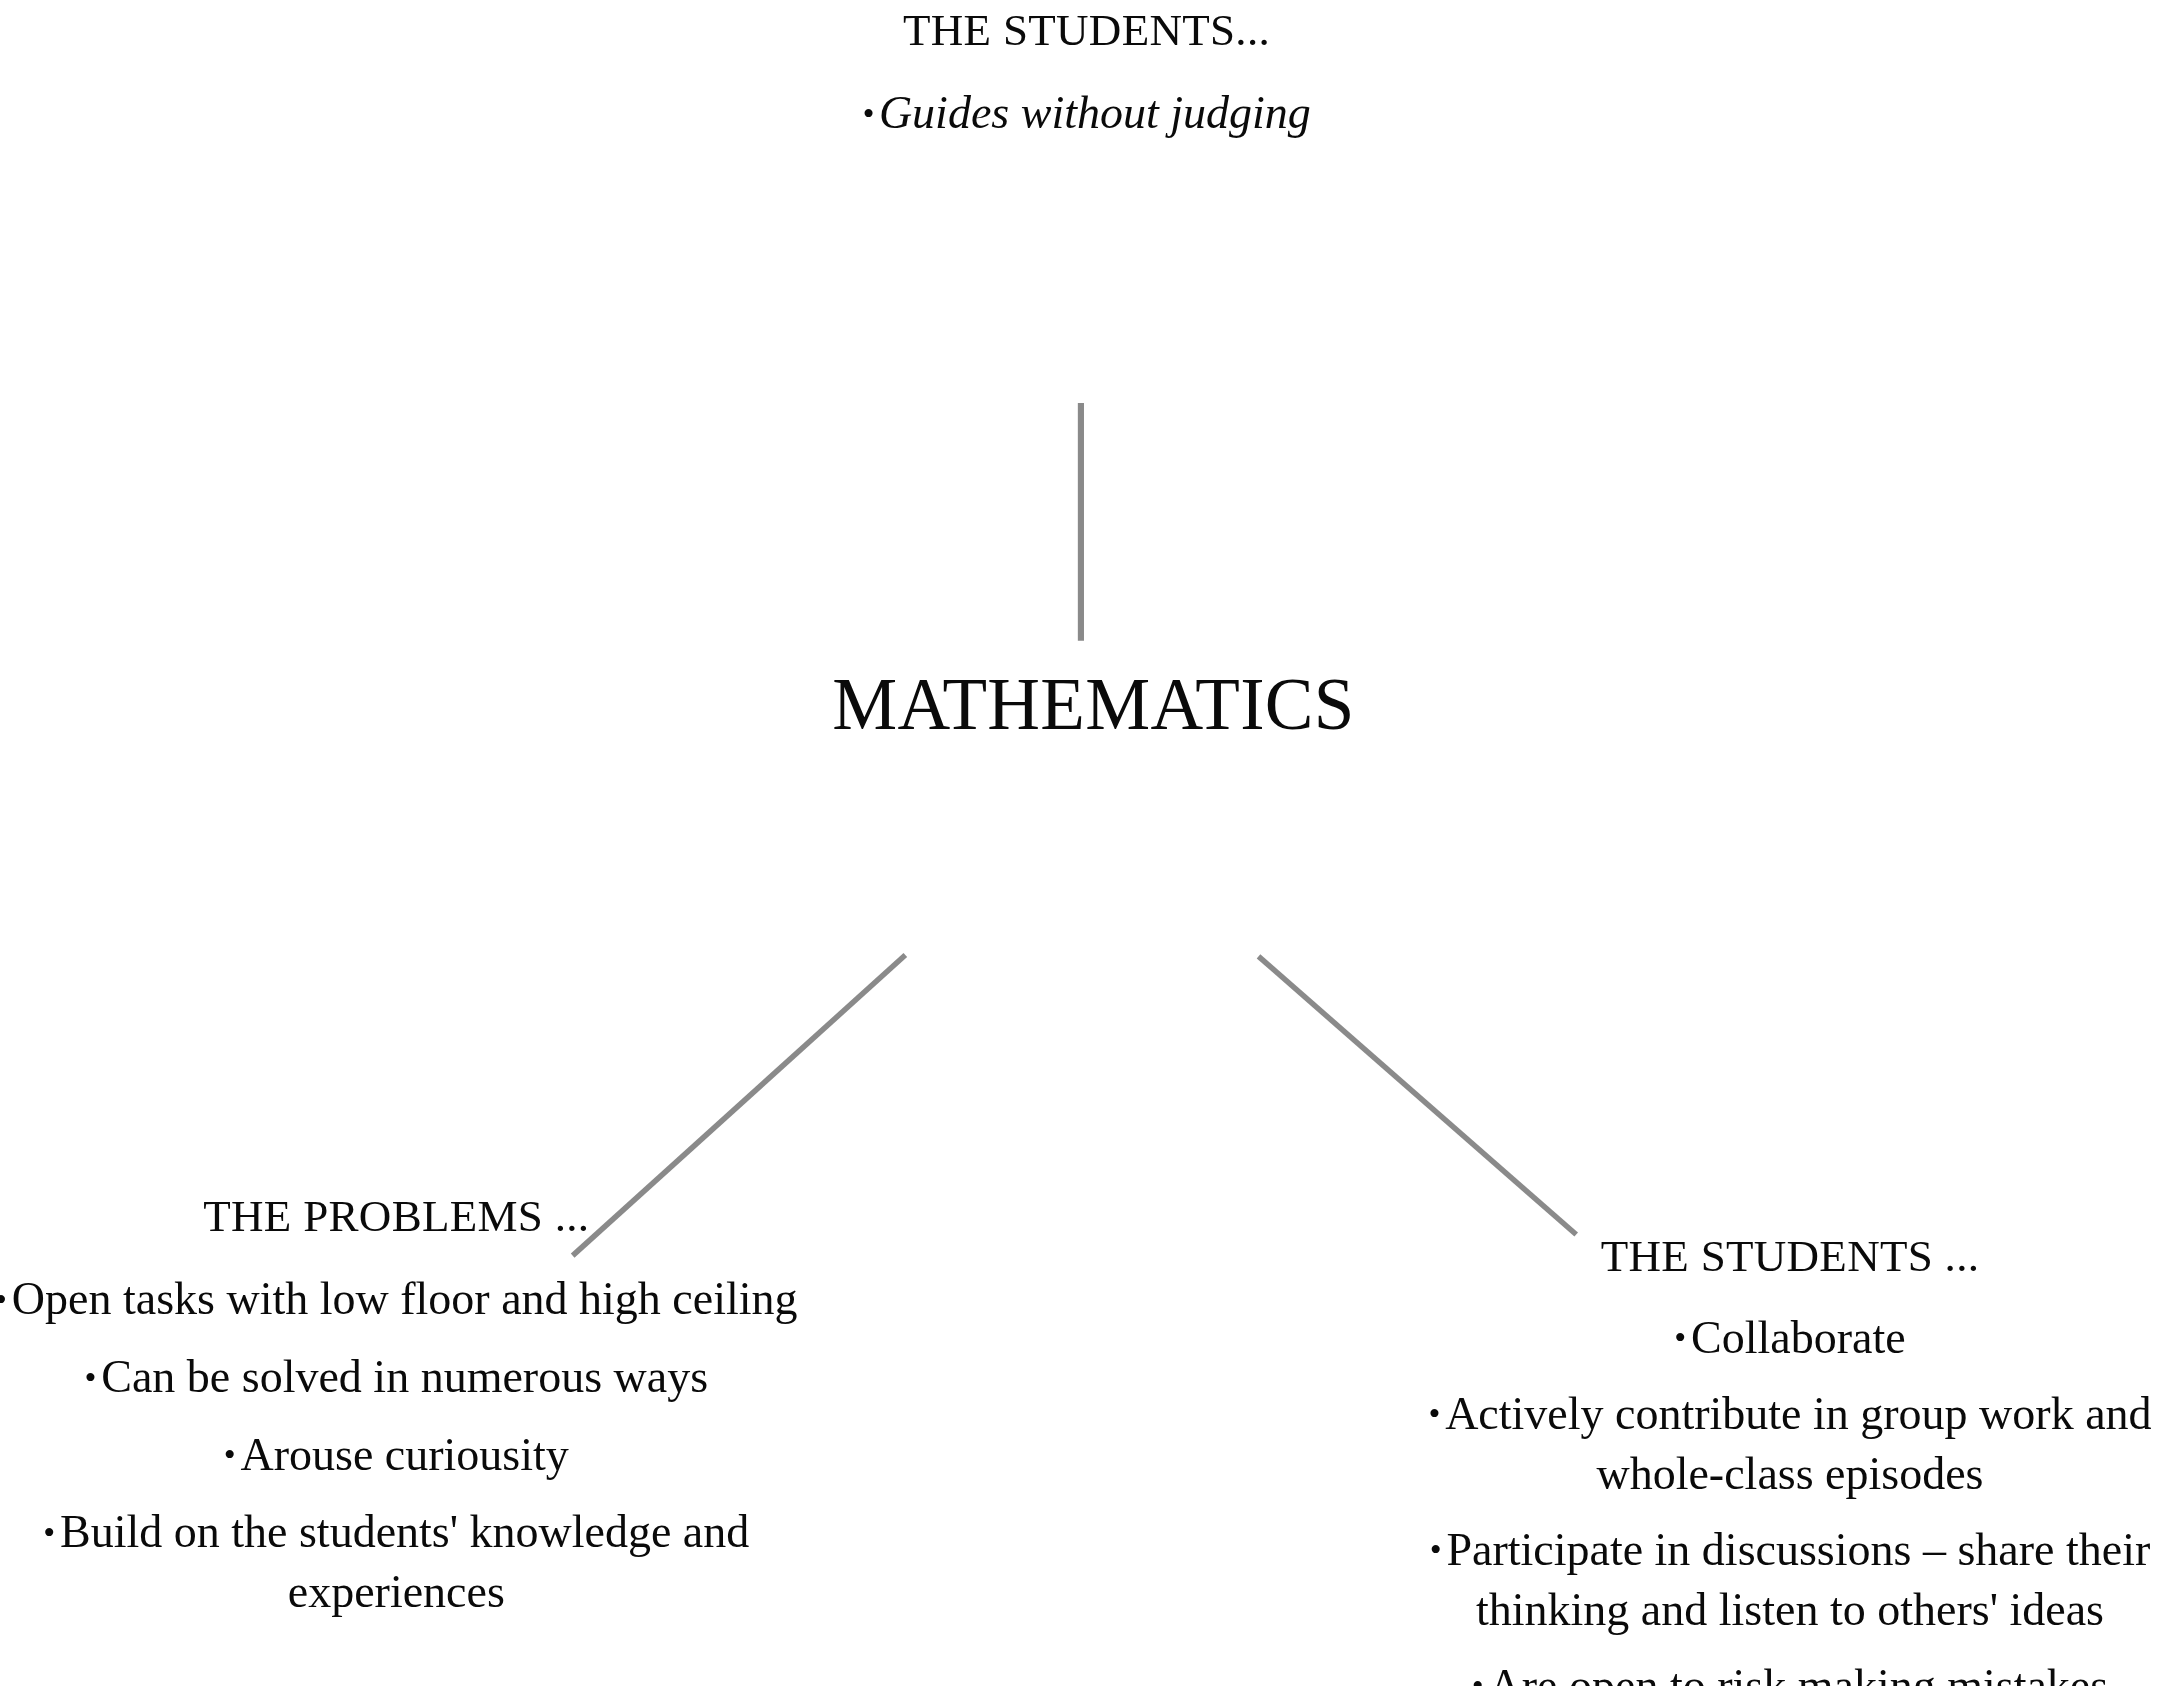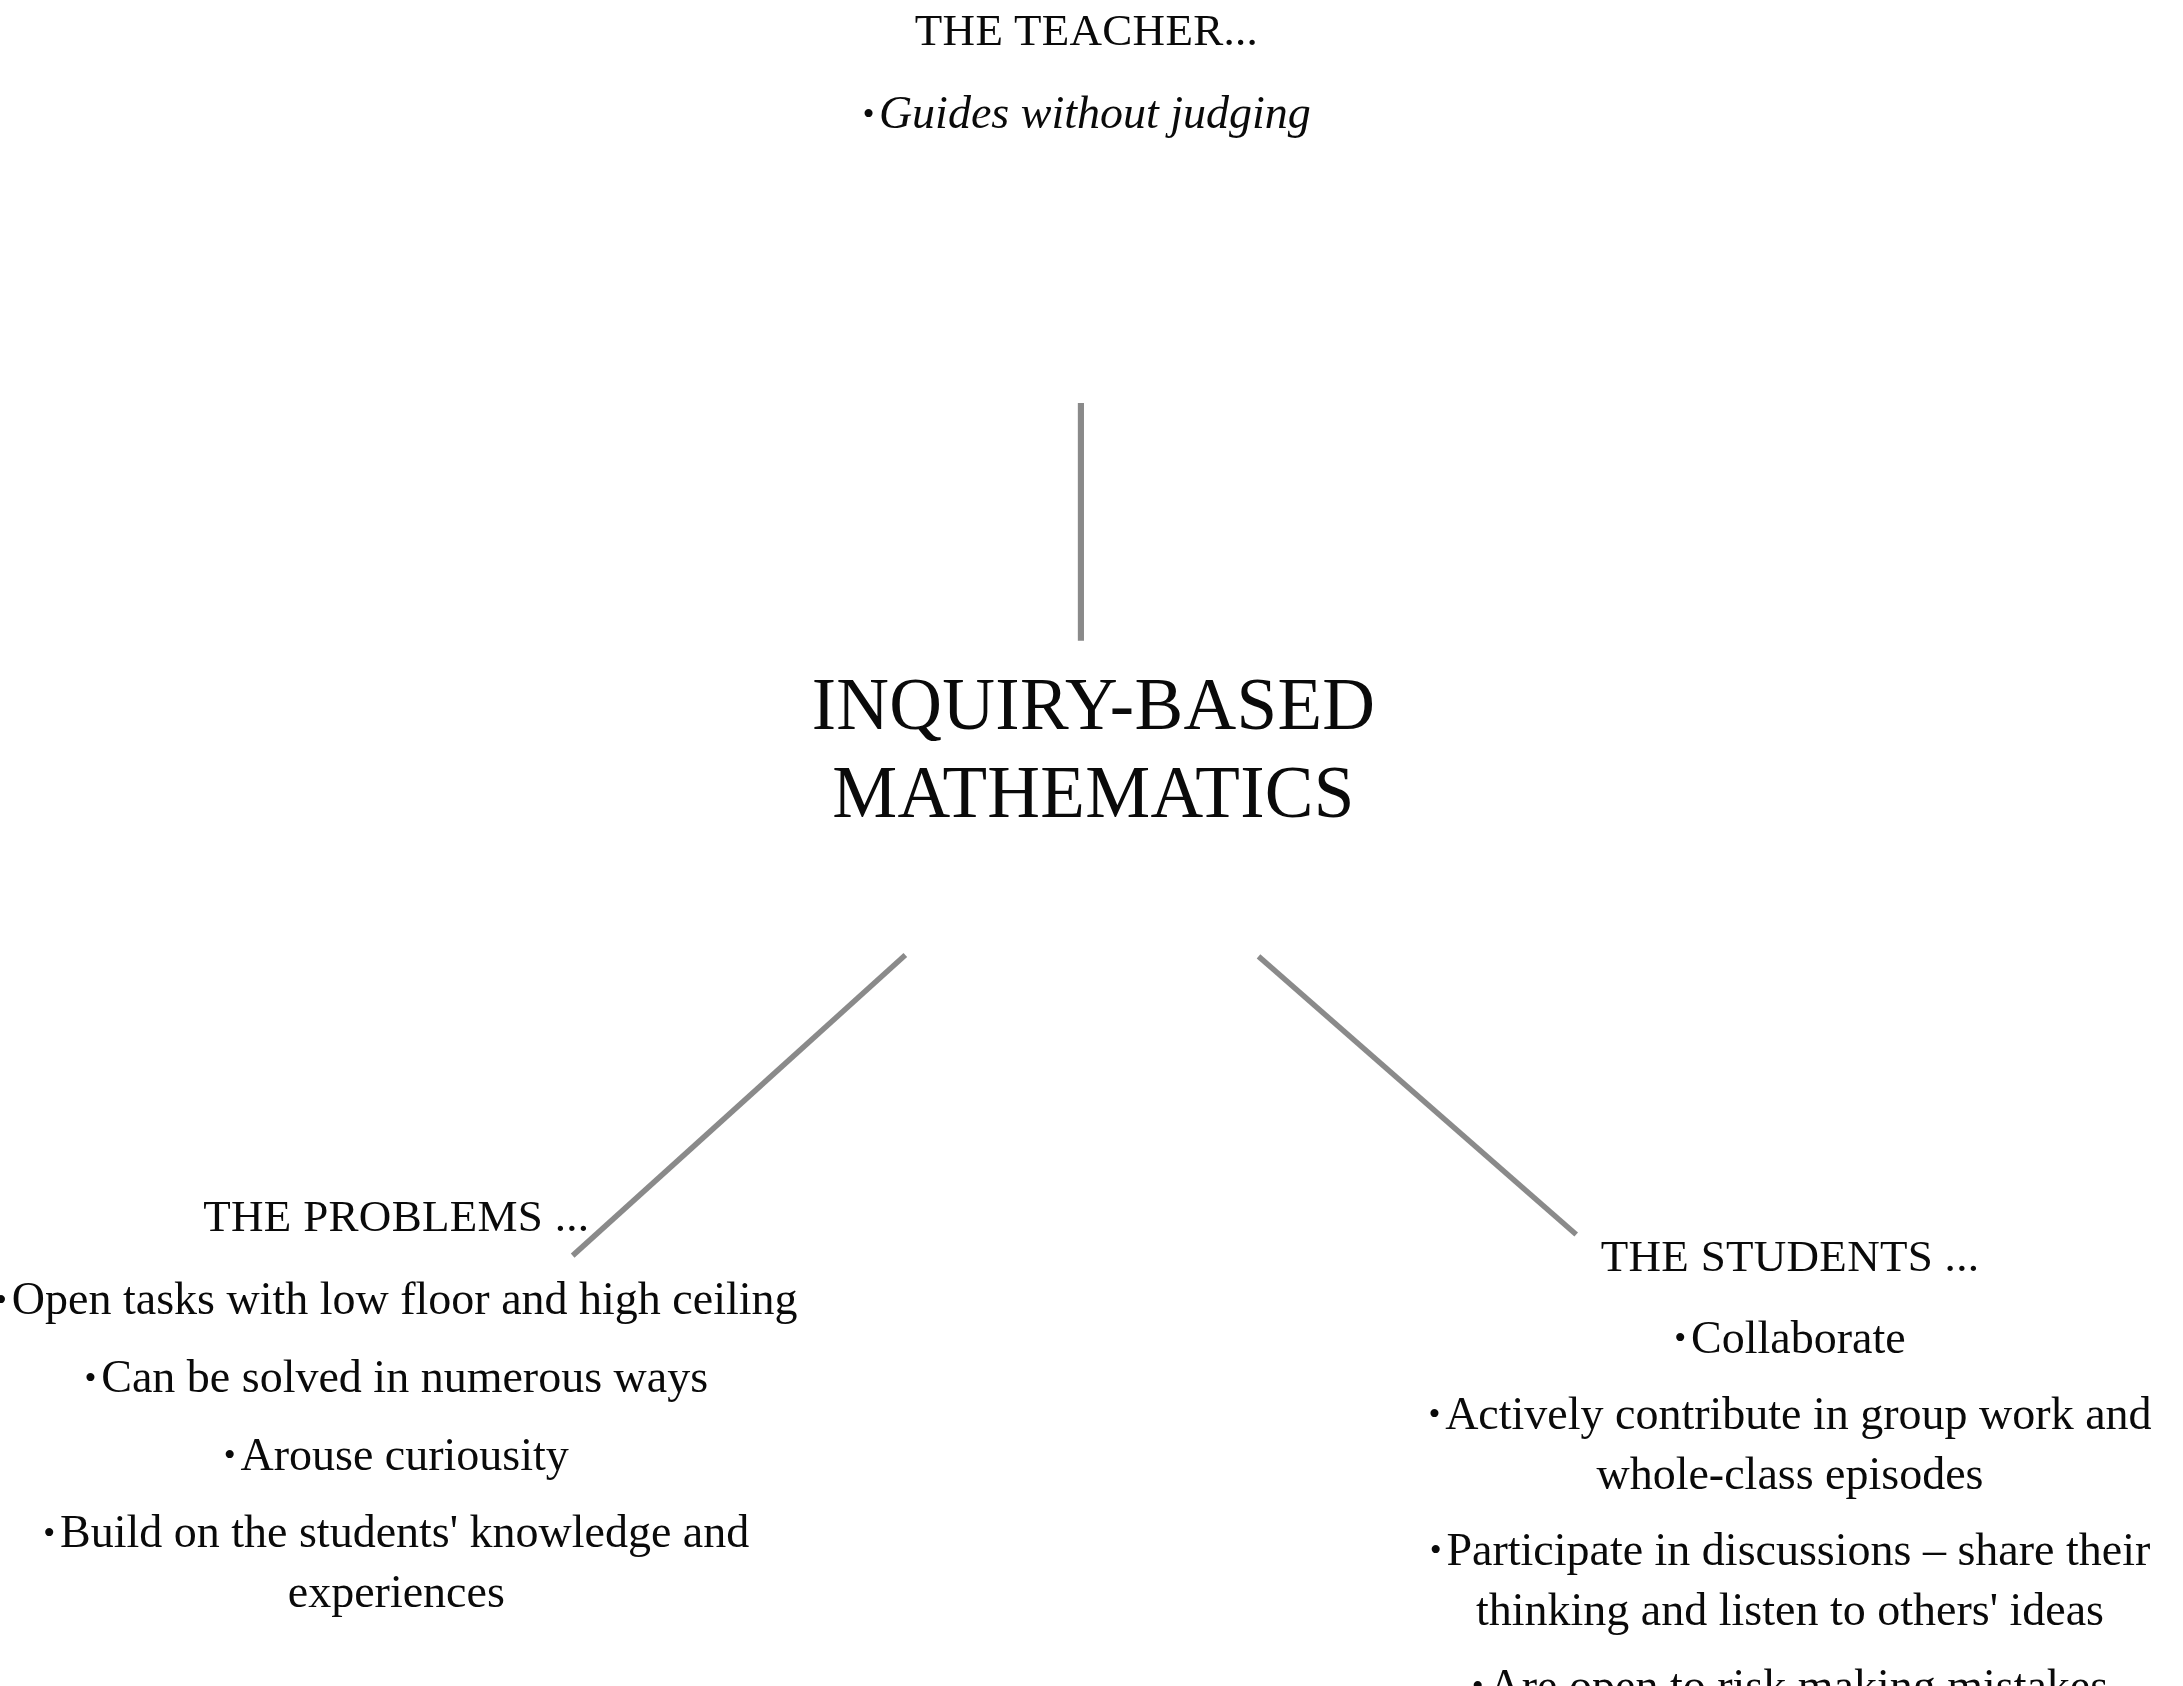--- a/index.html
+++ b/index.html
@@ -135,30 +135,29 @@
 
 <div id="canvas">
 
   <svg id="connectors" viewBox="0 0 3195 2468">
     <line x1="1582" y1="938" x2="1582" y2="590" stroke="#8a8a8a" stroke-width="9"></line>
     <line x1="1325" y1="1398" x2="838" y2="1838" stroke="#8a8a8a" stroke-width="8"></line>
     <line x1="1842" y1="1400" x2="2307" y2="1807" stroke="#8a8a8a" stroke-width="8"></line>
   </svg>
 
   <div class="branch" id="branch-teacher">
-    <div class="branch-heading">THE TEACHER...</div>
+    <div class="branch-heading">THE STUDENTS...</div>
     <ul class="bullet-list">
       <li class="bullet-item">
         <span class="dot">•</span><span>Guides without judging</span>
       </li>
     </ul>
   </div>
 
   <div id="center-title">
-    <span class="title-line">INQUIRY-BASED</span>
     <span class="title-line">MATHEMATICS</span>
   </div>
 
   <div class="branch" id="branch-problems">
     <div class="branch-heading">THE PROBLEMS ...</div>
     <ul class="bullet-list">
       <li class="bullet-item">
         <span class="dot">•</span><span>Open tasks with low floor and high ceiling</span>
       </li>
       <li class="bullet-item">

